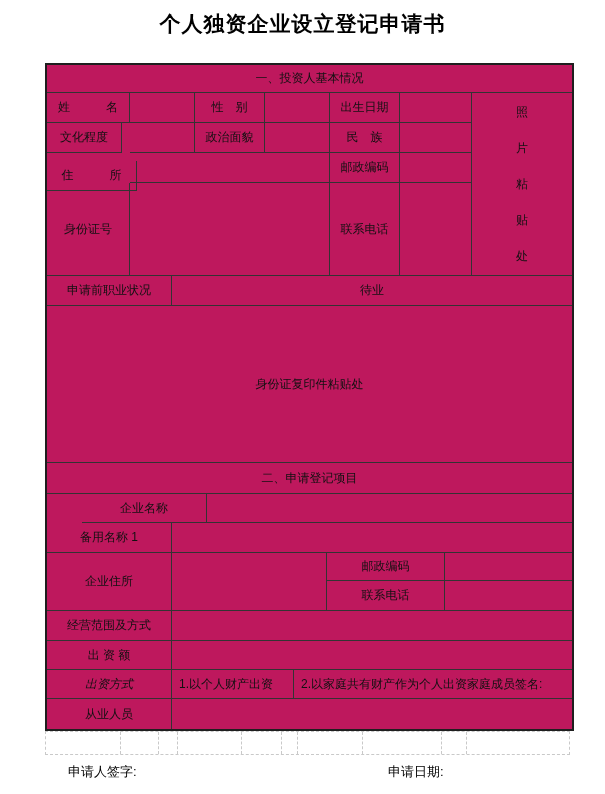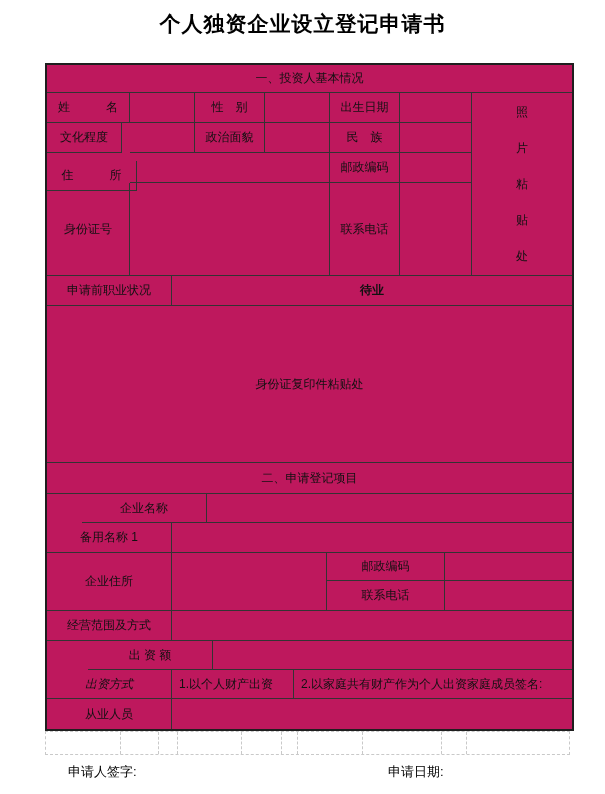--- a/index.html
+++ b/index.html
@@ -104,21 +104,21 @@
     <div class="c" style="left:83px;top:88px;width:200px;height:30px;"></div>
     <div class="c" style="left:283px;top:88px;width:70px;height:30px;">邮政编码</div>
     <div class="c" style="left:353px;top:88px;width:72px;height:30px;"></div>
 
     <div class="c" style="left:0;top:118px;width:83px;height:93px;">身份证号</div>
     <div class="c" style="left:83px;top:118px;width:200px;height:93px;"></div>
     <div class="c" style="left:283px;top:118px;width:70px;height:93px;">联系电话</div>
     <div class="c" style="left:353px;top:118px;width:72px;height:93px;"></div>
 
     <div class="c" style="left:0;top:211px;width:125px;height:30px;">申请前职业状况</div>
-    <div class="c nr" style="left:125px;top:211px;width:400px;height:30px;font-weight:bold;">待业</div>
+    <div class="c nr" style="left:125px;top:211px;width:400px;height:30px;">待业</div>
 
     <div class="c nr" style="left:0;top:241px;width:525px;height:157px;">身份证复印件粘贴处</div>
 
     <div class="c nr" style="left:0;top:398px;width:525px;height:31px;">二、申请登记项目</div>
 
     <div class="c" style="left:0;top:429px;width:125px;height:29px;margin-left:35px;">企业名称</div>
     <div class="c nr" style="left:125px;top:429px;width:400px;height:29px;"></div>
 
     <div class="c" style="left:0;top:458px;width:125px;height:30px;">备用名称 1</div>
     <div class="c nr" style="left:125px;top:458px;width:400px;height:30px;"></div>
@@ -126,21 +126,21 @@
     <div class="c" style="left:0;top:488px;width:125px;height:58px;">企业住所</div>
     <div class="c" style="left:125px;top:488px;width:155px;height:58px;"></div>
     <div class="c" style="left:280px;top:488px;width:118px;height:28px;">邮政编码</div>
     <div class="c nr" style="left:398px;top:488px;width:127px;height:28px;"></div>
     <div class="c" style="left:280px;top:516px;width:118px;height:30px;">联系电话</div>
     <div class="c nr" style="left:398px;top:516px;width:127px;height:30px;"></div>
 
     <div class="c" style="left:0;top:546px;width:125px;height:30px;">经营范围及方式</div>
     <div class="c nr" style="left:125px;top:546px;width:400px;height:30px;"></div>
 
-    <div class="c" style="left:0;top:576px;width:125px;height:29px;margin-left:41px;">出 资 额</div>
+    <div class="c" style="left:0;top:576px;width:125px;height:29px;">出 资 额</div>
     <div class="c nr" style="left:125px;top:576px;width:400px;height:29px;"></div>
 
     <div class="c" style="left:0;top:605px;width:125px;height:29px;font-style:italic;">出资方式</div>
     <div class="c lft" style="left:125px;top:605px;width:122px;height:29px;">1.以个人财产出资</div>
     <div class="c nr lft" style="left:247px;top:605px;width:278px;height:29px;">2.以家庭共有财产作为个人出资家庭成员签名:</div>
 
     <div class="c nb" style="left:0;top:634px;width:125px;height:30px;">从业人员</div>
     <div class="c nr nb" style="left:125px;top:634px;width:400px;height:30px;"></div>
 
   </div>

